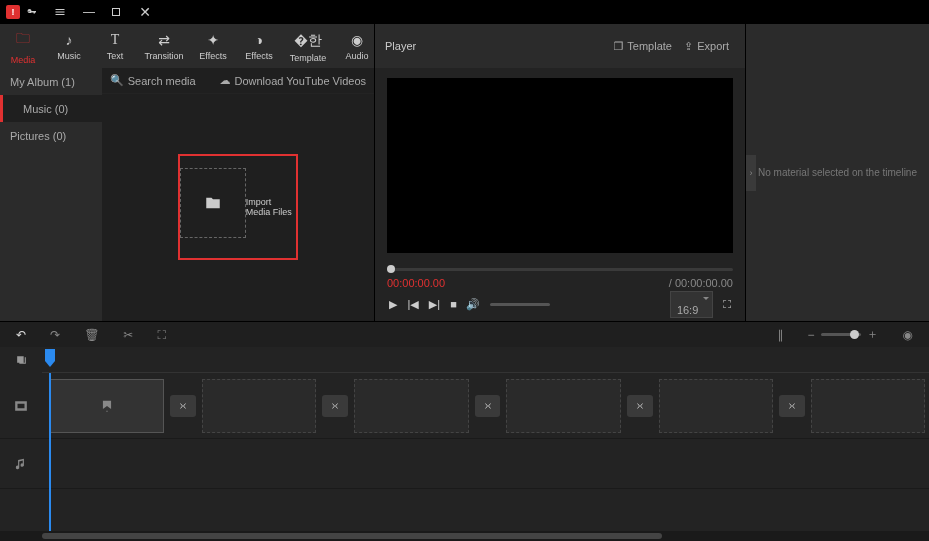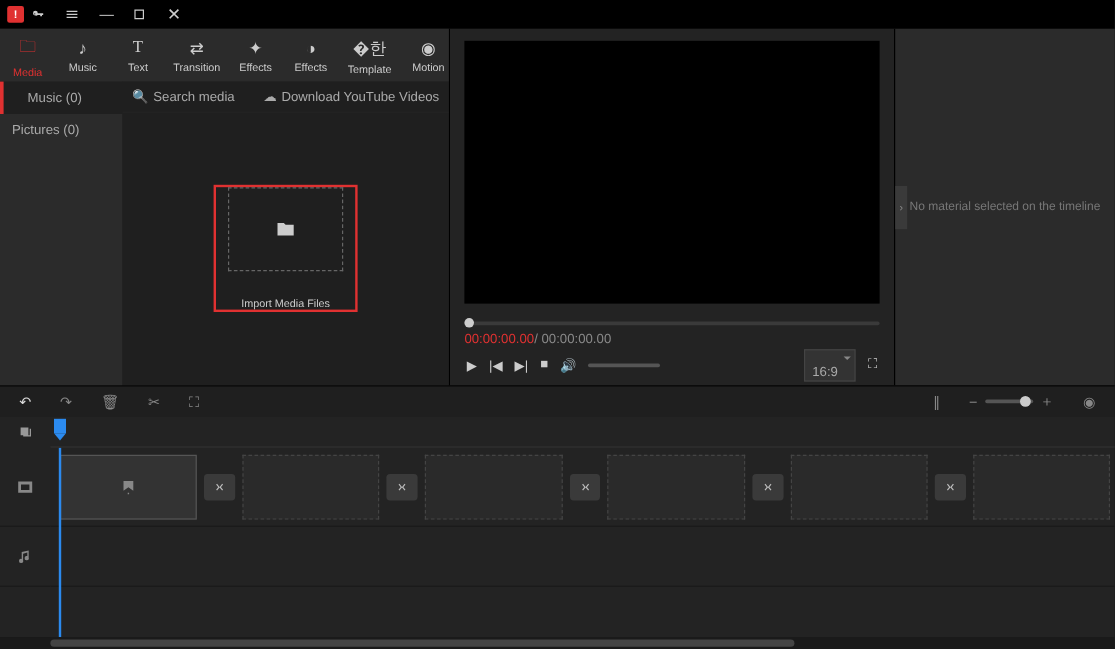--- a/index.html
+++ b/index.html
@@ -21,34 +21,34 @@
 .toolbar .tool .lbl{font-size:9px;color:#ccc}
 .media-row{display:flex;flex:1}
 .sidebar{width:102px;background:#2b2b2b;display:flex;flex-direction:column}
 .sidebar .item{height:27px;display:flex;align-items:center;padding-left:10px;font-size:10px;color:#bbb;cursor:pointer}
 .sidebar .item.active{background:#1f1f1f;border-left:3px solid #e03131;padding-left:20px;color:#fff}
 .media-area{flex:1;background:#1f1f1f;display:flex;flex-direction:column}
 .search-row{height:26px;display:flex;align-items:center;padding:0 8px;gap:6px;border-bottom:1px solid #232323}
 .search-row .search{flex:1;display:flex;align-items:center;gap:4px;color:#666;font-size:10px}
 .search-row .yt{display:flex;align-items:center;gap:4px;color:#aaa;font-size:10px;cursor:pointer}
 .import-zone{flex:1;display:flex;align-items:flex-start;justify-content:center;padding-top:60px}
-.import-box{width:120px;height:106px;border:2px solid #e03131;display:flex;flex-direction:column;align-items:center;justify-content:space-between;gap:0}
+.import-box{width:120px;height:106px;border:2px solid #e03131;display:flex;align-items:center;justify-content:space-between;gap:0}
 .import-dashed{width:96px;height:70px;border:1px dashed #666;display:flex;align-items:center;justify-content:center;margin-bottom:8px}
 .import-dashed svg{width:20px;height:18px;fill:#ccc}
 .import-box .txt{font-size:9px;color:#ccc}
 .player-panel{width:370px;background:#232323;display:flex;flex-direction:column}
 .player-head{height:44px;background:#2b2b2b;display:flex;align-items:center;padding:0 10px}
 .player-head .pl{color:#ccc;font-size:11px;flex:1}
 .player-head .hbtn{display:flex;align-items:center;gap:4px;color:#ccc;font-size:10px;cursor:pointer;padding:0 6px}
 .player-body{flex:1;display:flex;flex-direction:column;padding:10px 12px 6px}
 .video{flex:1;background:#000}
 .progress{height:16px;display:flex;align-items:center;position:relative;margin-top:8px}
 .progress .track{flex:1;height:3px;background:#3a3a3a;border-radius:2px}
 .progress .knob{position:absolute;left:0;width:8px;height:8px;background:#ccc;border-radius:50%;top:4px}
-.timecode{display:flex;justify-content:flex-start;font-size:10px}
+.timecode{display:flex;justify-content:space-between;font-size:10px}
 .timecode .cur{color:#e03131}
 .timecode .tot{color:#888}
 .controls{height:22px;display:flex;align-items:center;gap:10px;margin-top:4px;padding:0 2px}
 .controls .ic{color:#ccc;font-size:11px;cursor:pointer}
 .vol-track{width:60px;height:3px;background:#555;border-radius:2px}
 .controls .spacer{flex:1}
 .ratio{background:#333;border:1px solid #444;padding:12px 14px 1px 6px;font-size:9px;color:#ccc;position:relative}
 .ratio::after{content:"";position:absolute;right:3px;top:5px;border:3px solid transparent;border-top-color:#888}
 .right-panel{flex:1;background:#2b2b2b;border-left:1px solid #000;position:relative;display:flex;align-items:center;justify-content:center}
 .right-panel .handle{position:absolute;left:0;top:50%;transform:translateY(-50%);width:10px;height:36px;background:#3a3a3a;display:flex;align-items:center;justify-content:center;color:#888;font-size:9px;cursor:pointer}
@@ -136,25 +136,28 @@
       <div class="tool">
           <span class="ic">◑</span>
           <span class="lbl">Effects</span>
         </div>
       <div class="tool wide">
           <span class="ic">�한</span>
           <span class="lbl">Template</span>
         </div>
       <div class="tool">
           <span class="ic">◉</span>
-          <span class="lbl">Motion</span>
+          <span class="lbl">Audio</span>
         </div>
     </div>
     <div class="media-row">
       <div class="sidebar">
+        <div class="item">
+            <span>My Album (1)</span>
+          </div>
         <div class="item active">
             <span>Music (0)</span>
           </div>
         <div class="item">
             <span>Pictures (0)</span>
           </div>
       </div>
       <div class="media-area">
         <div class="search-row">
           <div class="search">
@@ -174,20 +177,31 @@
                 </svg>
               </div>
             <span class="txt">Import Media Files</span>
           </div>
         </div>
       </div>
     </div>
   </div>
 
   <div class="player-panel">
+    <div class="player-head">
+      <span class="pl">Player</span>
+      <div class="hbtn">
+          <span>❐</span>
+          <span>Template</span>
+        </div>
+      <div class="hbtn">
+          <span>⇪</span>
+          <span>Export</span>
+        </div>
+    </div>
     <div class="player-body">
       <div class="video"></div>
       <div class="progress">
           <div class="track"></div>
           <div class="knob"></div>
         </div>
       <div class="timecode">
           <span class="cur">00:00:00.00</span>
           <span class="tot"> / 00:00:00.00</span>
         </div>

